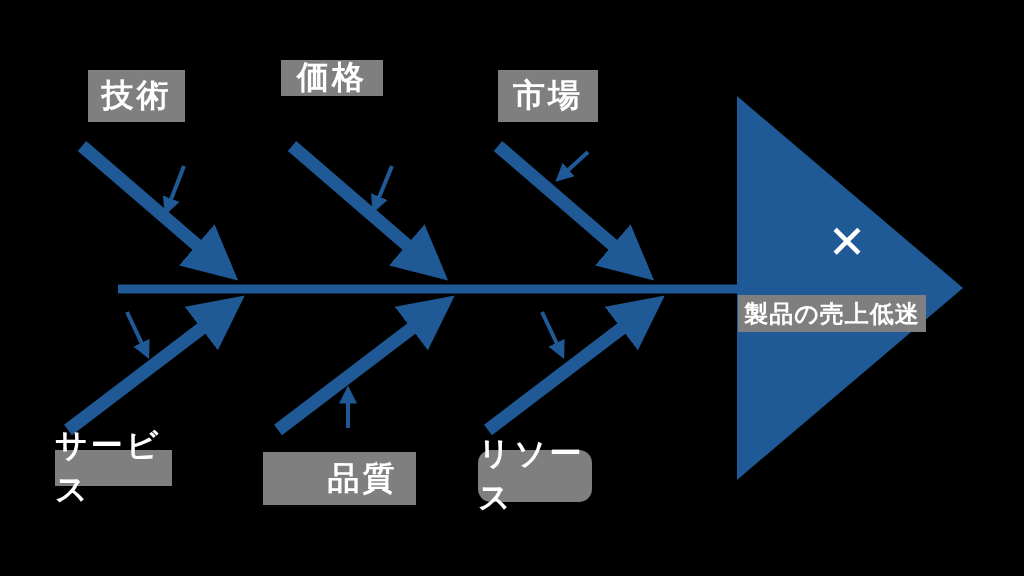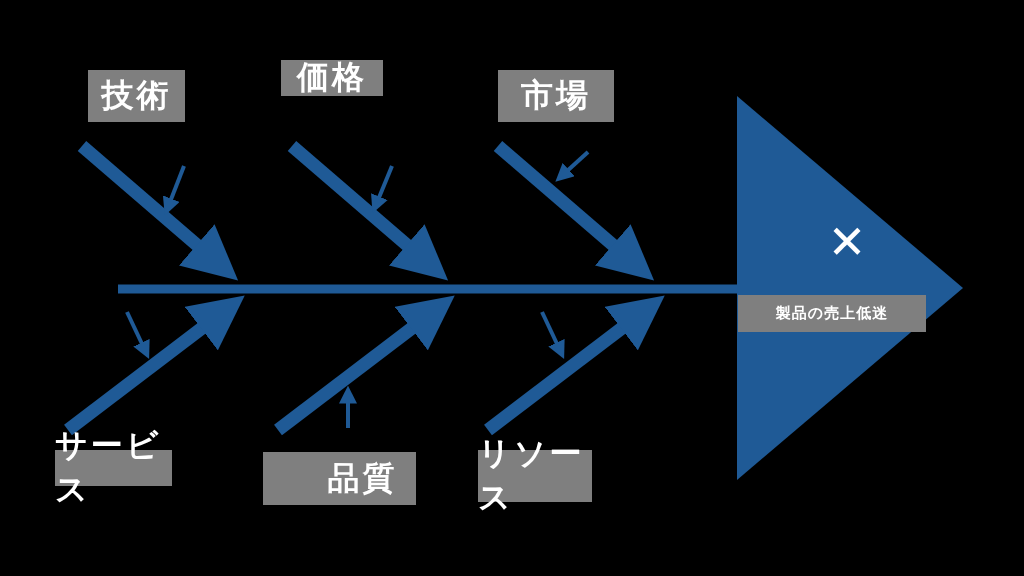--- a/index.html
+++ b/index.html
@@ -28,21 +28,21 @@
     background:var(--gray);
     color:var(--label-text);
     display:flex;align-items:center;justify-content:center;
     font-weight:bold;font-size:32px;letter-spacing:3px;
   }
   .effect-label{
     position:absolute;
     background:var(--gray);
     color:var(--label-text);
     display:flex;align-items:center;justify-content:center;
-    font-weight:bold;font-size:15px;letter-spacing:1px;
+    font-weight:bold;font-size:24px;letter-spacing:1px;
   }
   .xmark{
     position:absolute;
     color:var(--label-text);
     font-weight:bold;
     font-size:46px;line-height:60px;
     width:60px;height:60px;text-align:center;
   }
 </style>
 </head>
@@ -75,23 +75,23 @@
     <line class="thin" x1="184" y1="166" x2="170" y2="202" marker-end="url(#smallArrow)"></line>
     <line class="thin" x1="392" y1="166" x2="378" y2="200" marker-end="url(#smallArrow)"></line>
     <line class="thin" x1="588" y1="152" x2="566" y2="172" marker-end="url(#smallArrow)"></line>
     <line class="thin" x1="127" y1="312" x2="143" y2="346" marker-end="url(#smallArrow)"></line>
     <line class="thin" x1="348" y1="428" x2="348" y2="400" marker-end="url(#smallArrow)"></line>
     <line class="thin" x1="542" y1="312" x2="558" y2="346" marker-end="url(#smallArrow)"></line>
   </svg>
 
   <div class="label" style="left:88px;top:70px;width:97px;height:52px;">技術</div>
   <div class="label" style="left:281px;top:60px;width:102px;height:36px;">価格</div>
-  <div class="label" style="left:498px;top:70px;width:116px;height:52px;">市場</div>
+  <div class="label" style="left:498px;top:70px;width:100px;height:52px;">市場</div>
 
   <div class="label" style="left:55px;top:450px;width:117px;height:36px;">サービス</div>
   <div class="label" style="left:263px;top:452px;width:107px;height:53px;padding-left:46px;">品質</div>
-  <div class="label" style="left:478px;top:450px;width:114px;height:52px;">リソース</div>
+  <div class="label" style="left:478px;top:450px;width:114px;height:52px;border-radius:13px;">リソース</div>
 
   <div class="xmark" style="left:817px;top:212px;">✕</div>
 
   <div class="effect-label" style="left:738px;top:295px;width:188px;height:37px;">製品の売上低迷</div>
 
 </div>
 
 </body></html>

